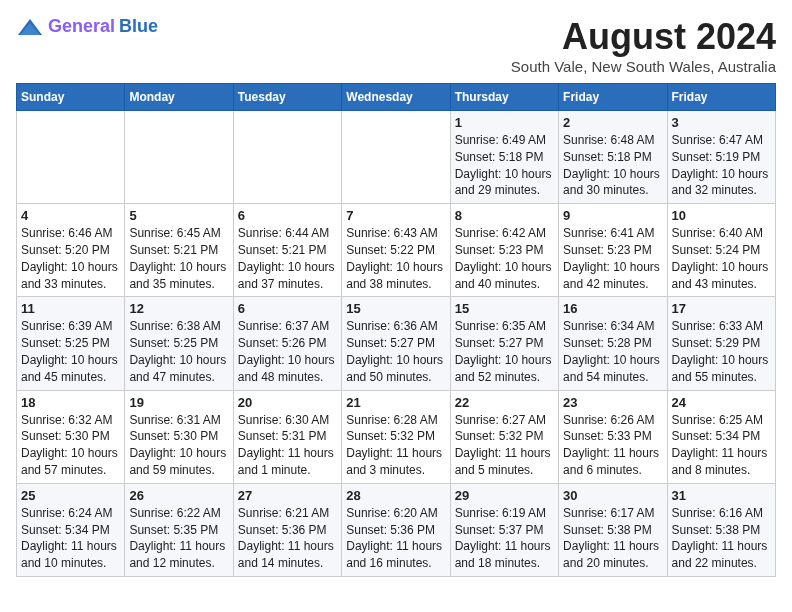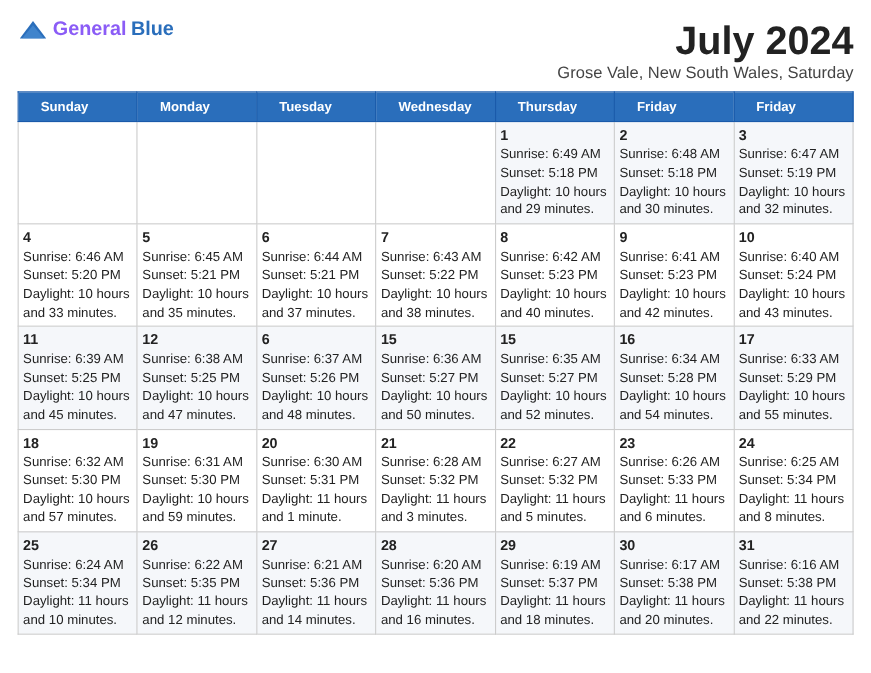--- a/index.html
+++ b/index.html
@@ -45,21 +45,21 @@
     table {
       width: 100%;
       border-collapse: collapse;
       table-layout: fixed;
     }
     thead tr th {
       background-color: #2a6ebb;
       color: #fff;
       font-size: 12px;
       font-weight: bold;
-      padding: 6px 20px;
+      padding: 6px 4px;
       text-align: left;
       border: 1px solid #1a5aaa;
     }
     tbody tr td {
       vertical-align: top;
       padding: 4px 4px;
       font-size: 10.5px;
       color: #222;
       border: 1px solid #ccc;
       height: 90px;
@@ -91,22 +91,22 @@
     <div class="logo-row">
       <svg class="logo-icon" viewBox="0 0 28 20" xmlns="http://www.w3.org/2000/svg">
         <polygon points="14,2 26,18 2,18" fill="#2a6ebb"></polygon>
         <polygon points="14,6 24,18 4,18" fill="#5599dd" opacity="0.5"></polygon>
       </svg>
       <span style="font-size:18px;font-weight:bold;color:#8b5cf6;">General</span>
         <span style="font-size:18px;font-weight:bold;color:#2a6ebb;">Blue</span>
     </div>
   </div>
   <div class="title-block">
-    <div class="calendar-title">July 2024</div>
-    <div class="calendar-subtitle">Grose Vale, New South Wales, Saturday</div>
+    <div class="calendar-title">August 2024</div>
+    <div class="calendar-subtitle">South Vale, New South Wales, Australia</div>
   </div>
 </div>
 
 <table>
   <thead>
     <tr>
     <th>Sunday</th>
         <th>Monday</th>
         <th>Tuesday</th>
         <th>Wednesday</th>

